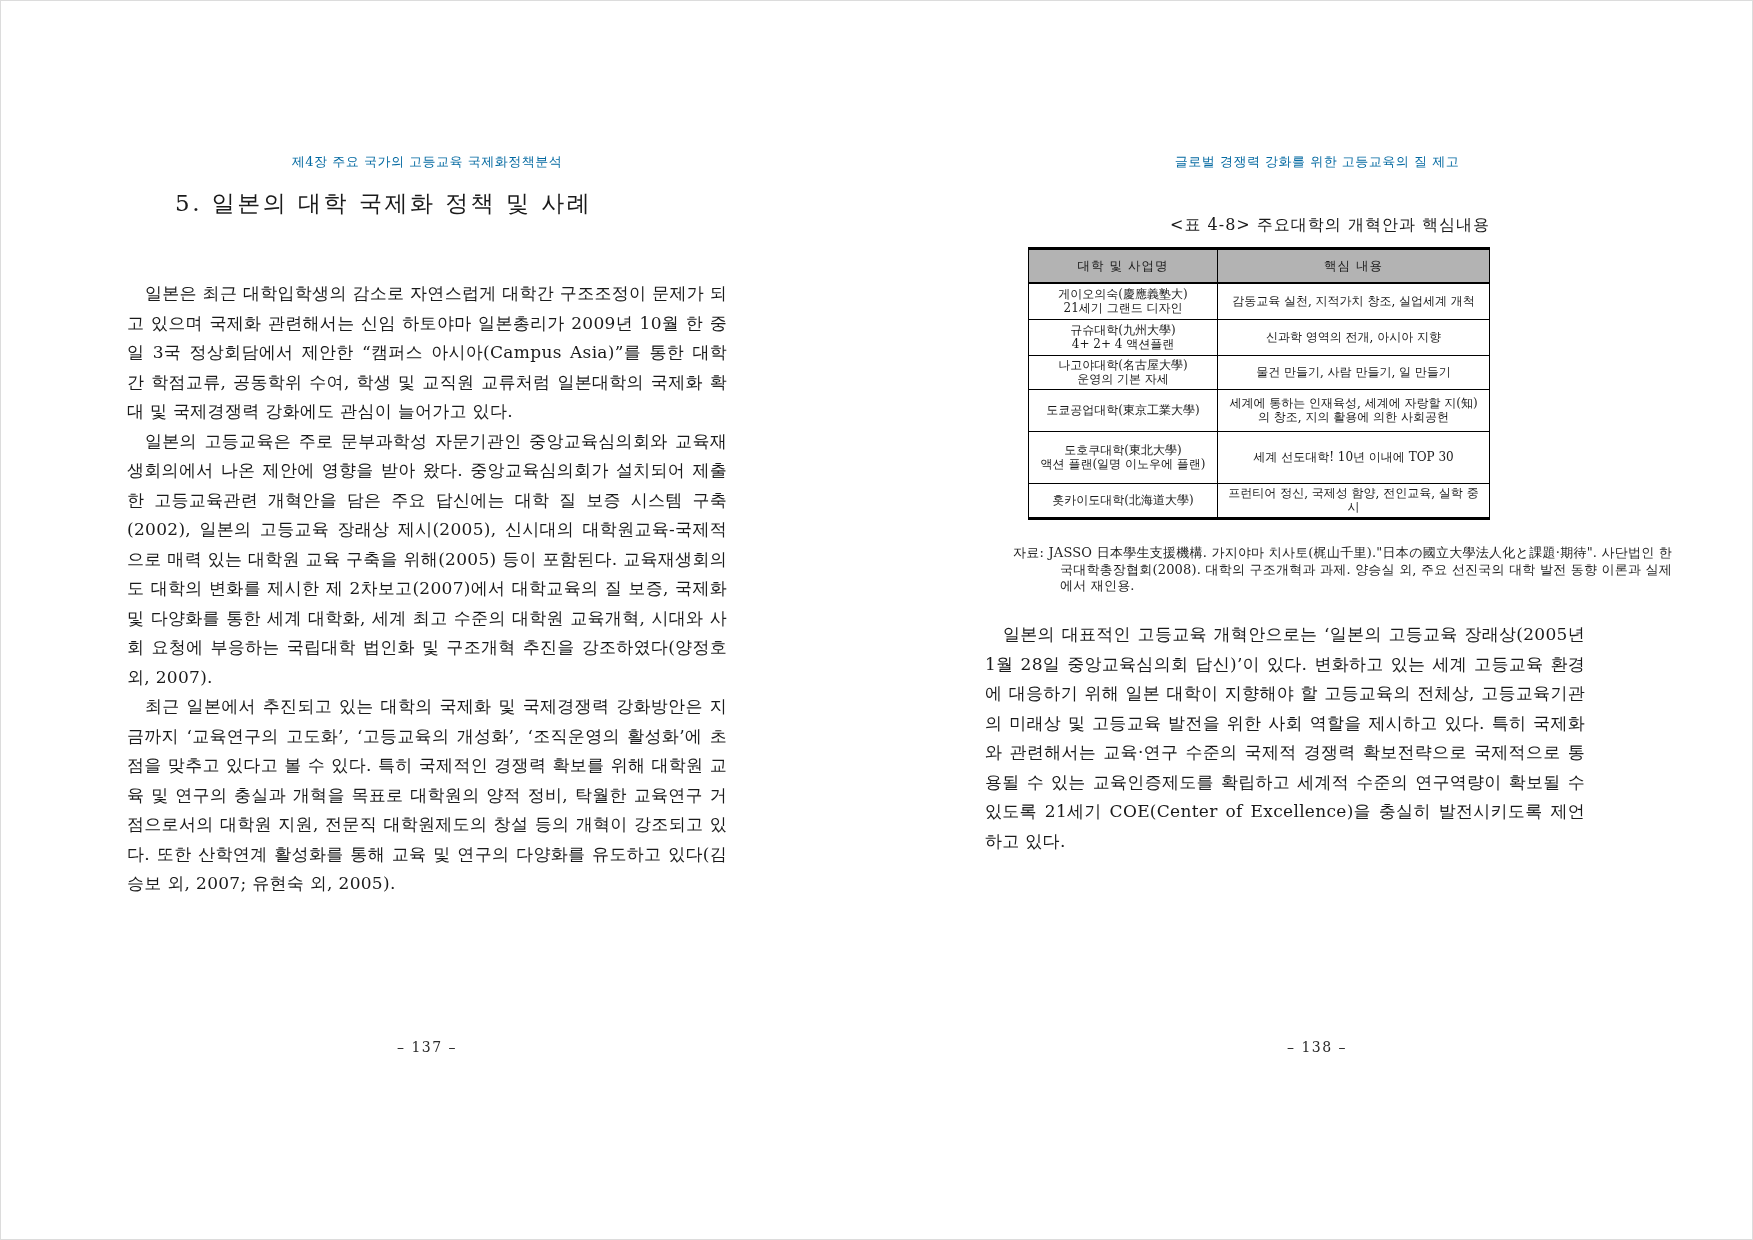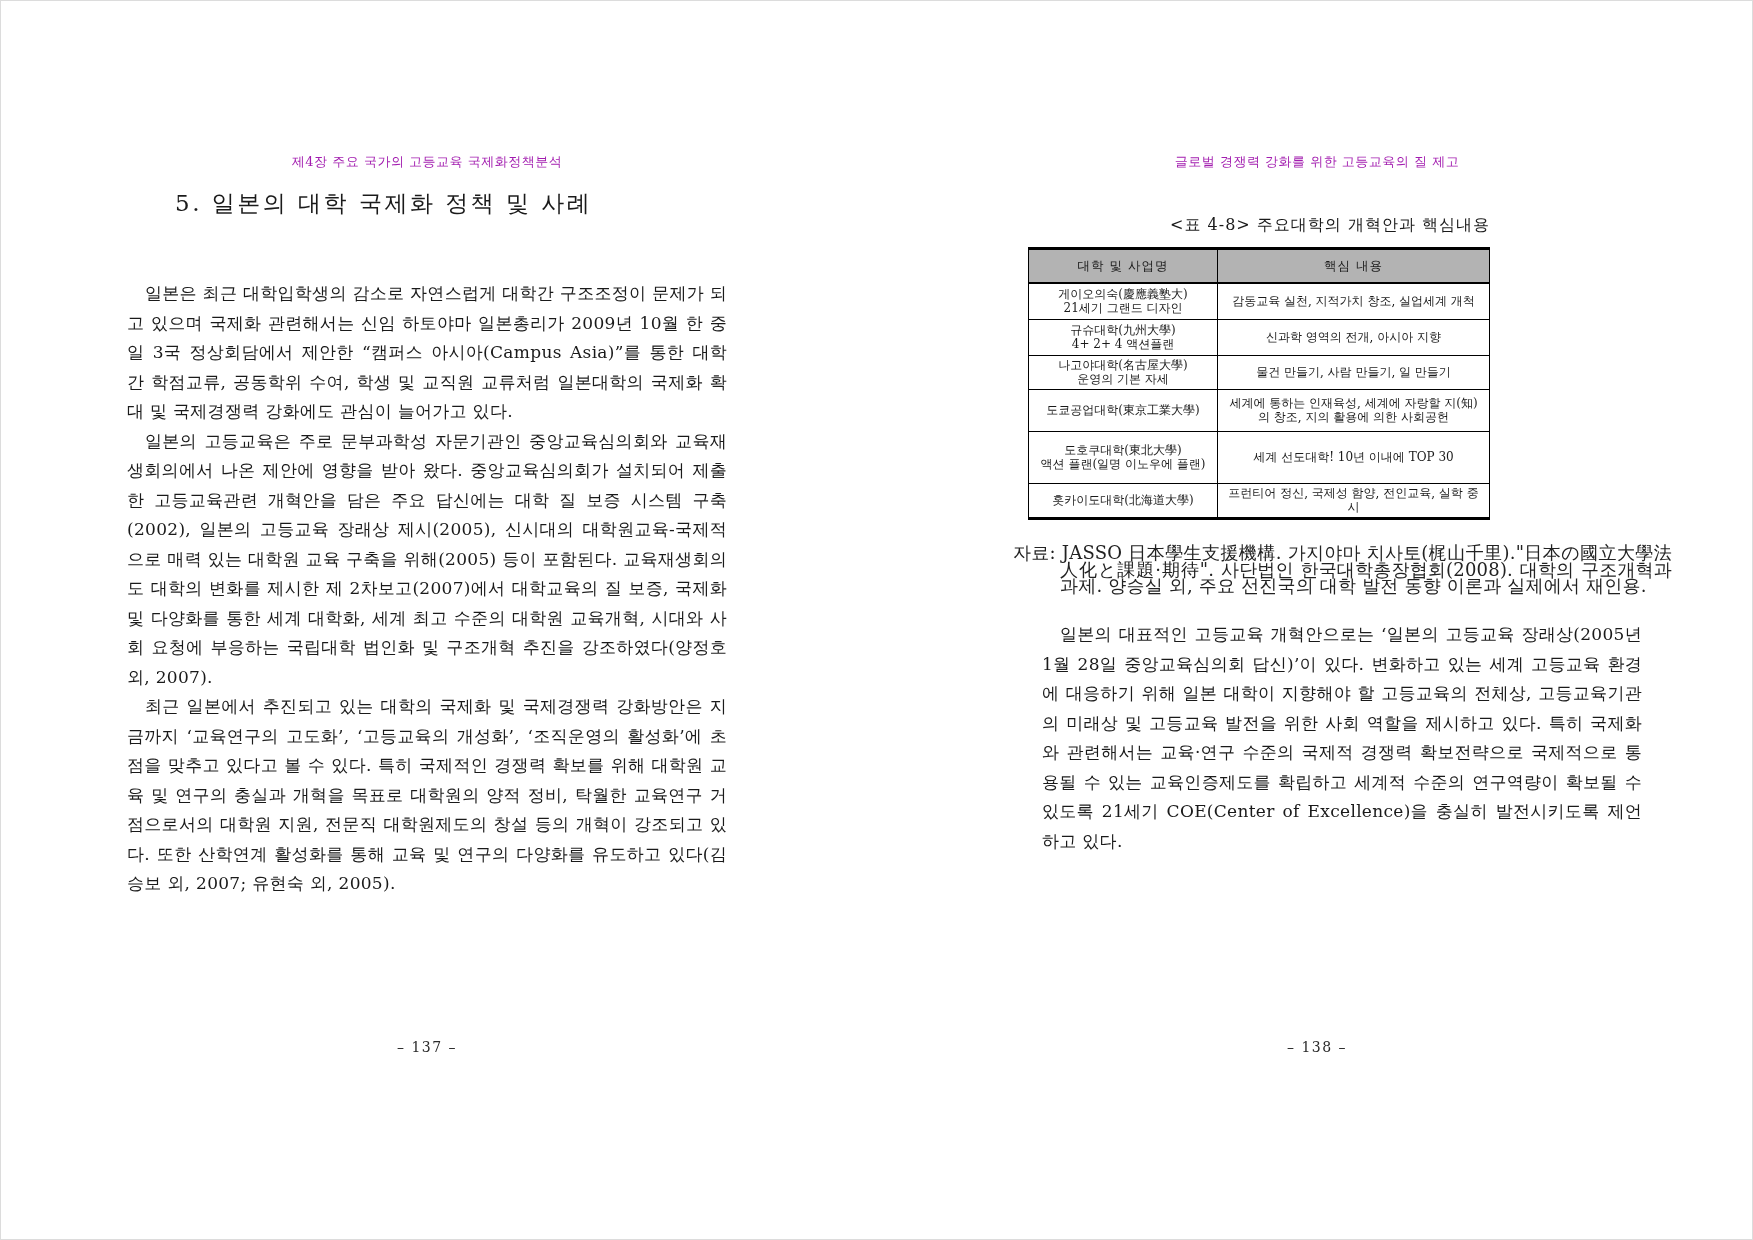--- a/index.html
+++ b/index.html
@@ -5,38 +5,38 @@
   html,body { margin:0; padding:0; }
   body {
     width:1753px; height:1240px; position:relative;
     background:#ffffff; color:#1a1a1a;
     font-family:"DejaVu Serif","Liberation Serif",serif;
   }
   .scan-frame { position:absolute; inset:0; border:1px solid #dcdcdc; pointer-events:none; }
 
   .running-header {
     position:absolute; top:153px; width:600px; text-align:center;
-    font-size:13px; letter-spacing:0.5px; color:#a21caf; white-space:nowrap;
+    font-size:13px; letter-spacing:0.5px; color:#0369a1; white-space:nowrap;
   }
   #lp-header { left:127px; }
   #rp-header { left:1017px; }
 
   #lp-heading {
     position:absolute; left:175px; top:188px; margin:0;
     font-size:23px; font-weight:normal; letter-spacing:2.5px; white-space:nowrap;
   }
 
   .body-text {
     position:absolute; width:600px;
     font-size:17px; line-height:29.5px; letter-spacing:0.3px;
     text-align:justify;
   }
   .body-text p { margin:0; text-indent:18px; }
   #lp-body { left:127px; top:279px; }
-  #rp-body { left:1042px; top:620px; }
+  #rp-body { left:985px; top:620px; }
 
   #rp-table-title {
     position:absolute; left:1028px; top:215px; width:462px;
     text-align:right; font-size:16px; letter-spacing:1px; white-space:nowrap;
   }
 
   #reform-table {
     position:absolute; left:1028px; top:247px; width:462px;
     border-collapse:collapse; table-layout:fixed;
     font-size:12px; line-height:14.5px;
@@ -52,21 +52,21 @@
   }
   #reform-table .col-univ { width:172px; }
   tr.rh36 { height:36px; }
   tr.rh31 { height:31px; }
   tr.rh42 { height:42px; }
   tr.rh52 { height:52px; }
   tr.rh33 { height:33px; }
 
   #rp-source {
     position:absolute; left:1013px; top:545px; width:612px;
-    font-size:18px; line-height:16.5px; letter-spacing:0.2px;
+    font-size:13px; line-height:16.5px; letter-spacing:0.2px;
     padding-left:47px; text-indent:-47px; text-align:justify; color:#222;
   }
 
   .page-number {
     position:absolute; top:1039px; width:600px; text-align:center;
     font-size:14px; letter-spacing:1.5px; color:#2a2a2a;
   }
   #lp-pagenum { left:127px; }
   #rp-pagenum { left:1017px; }
 </style>

